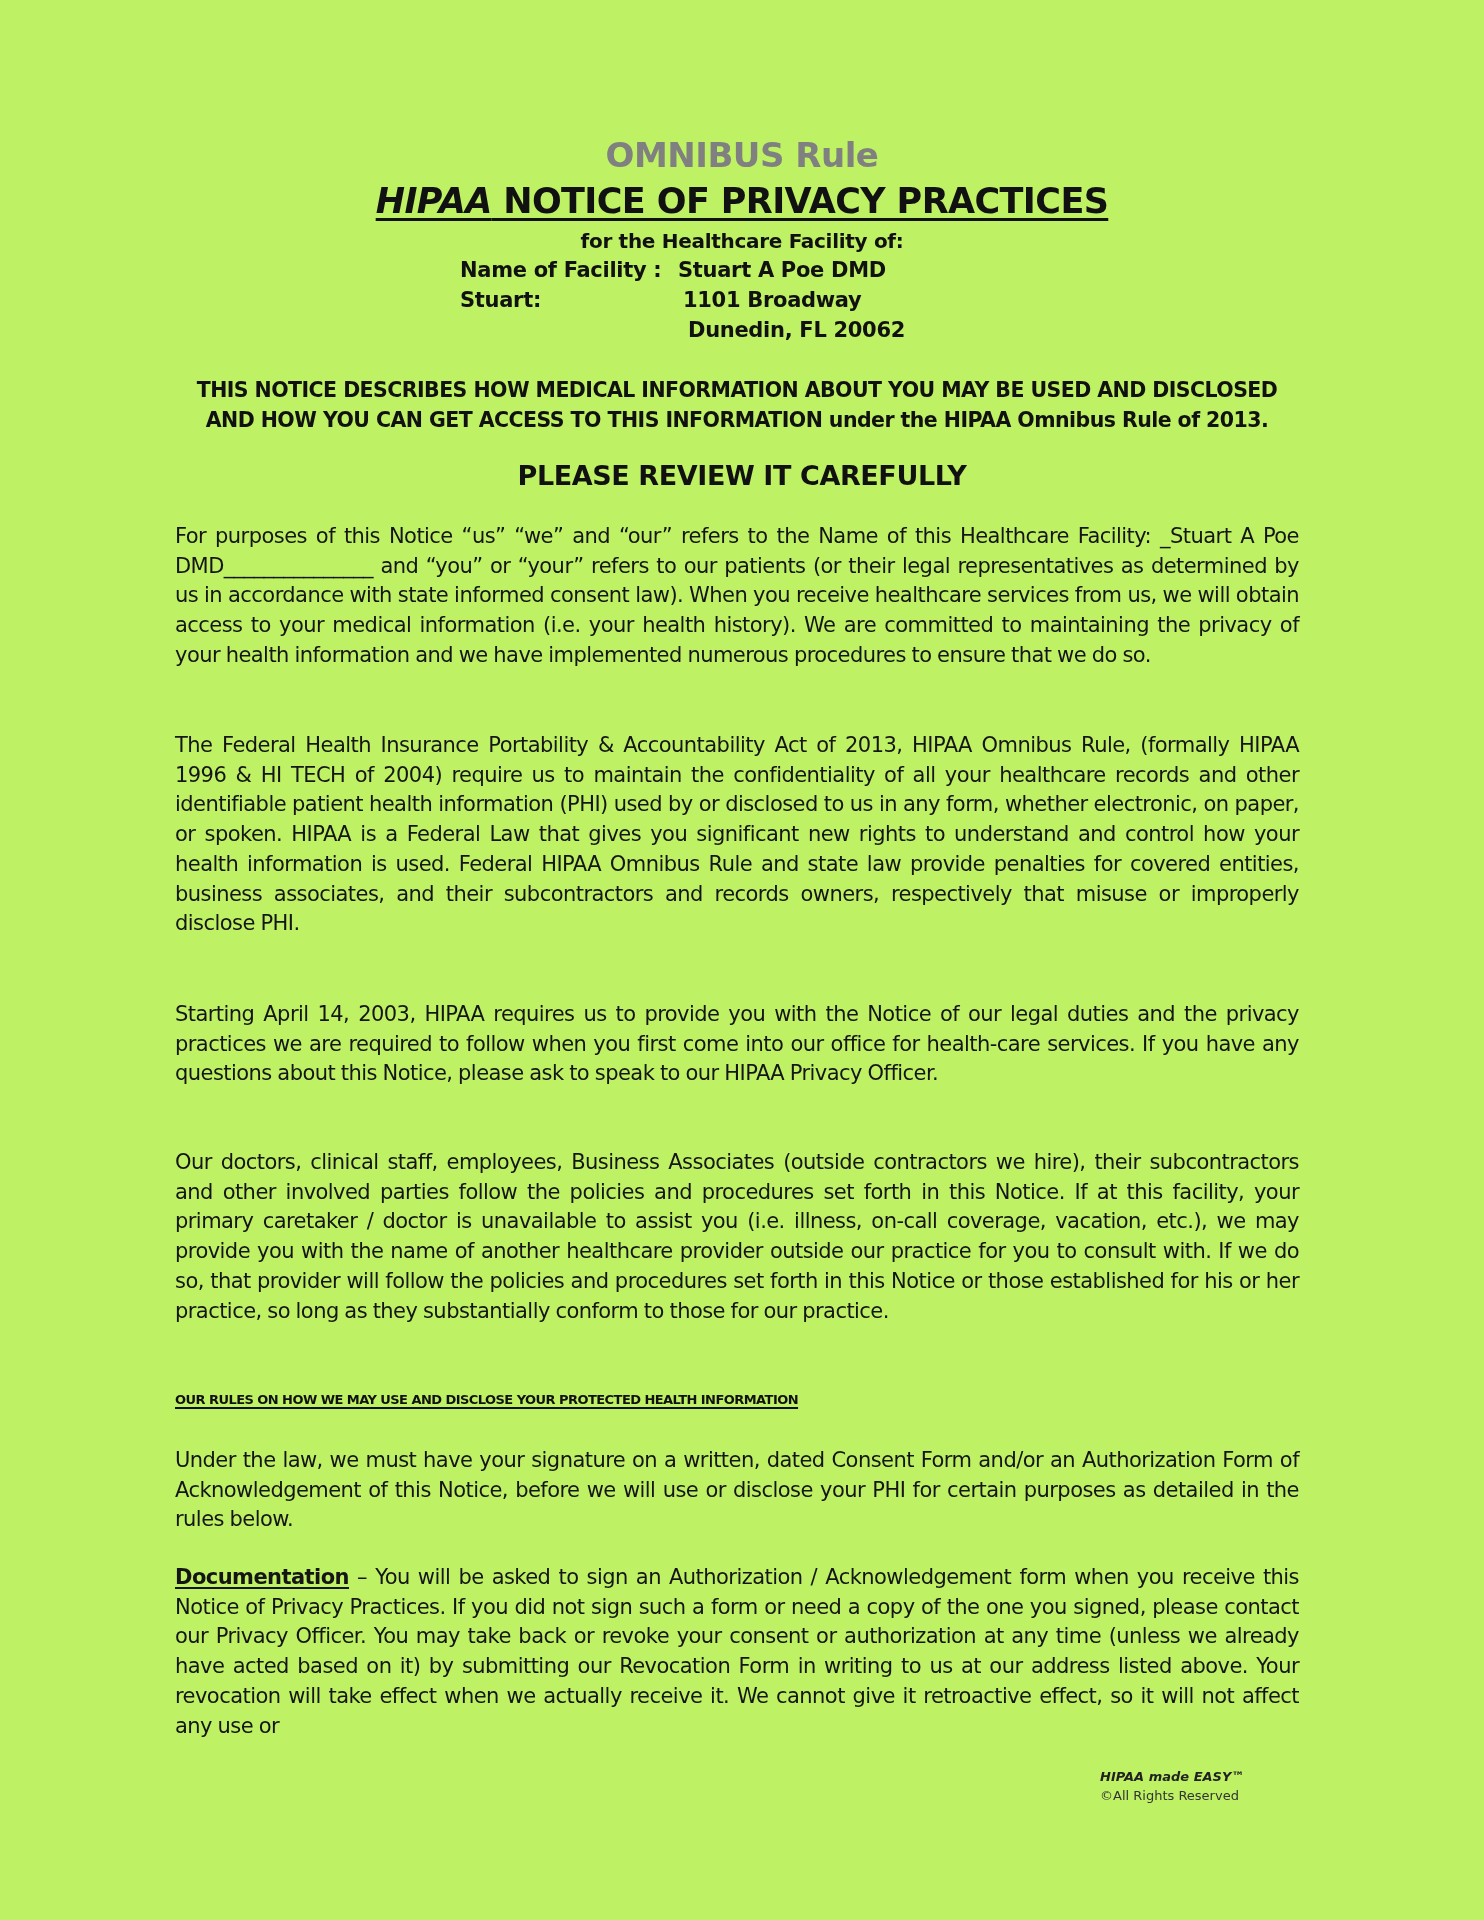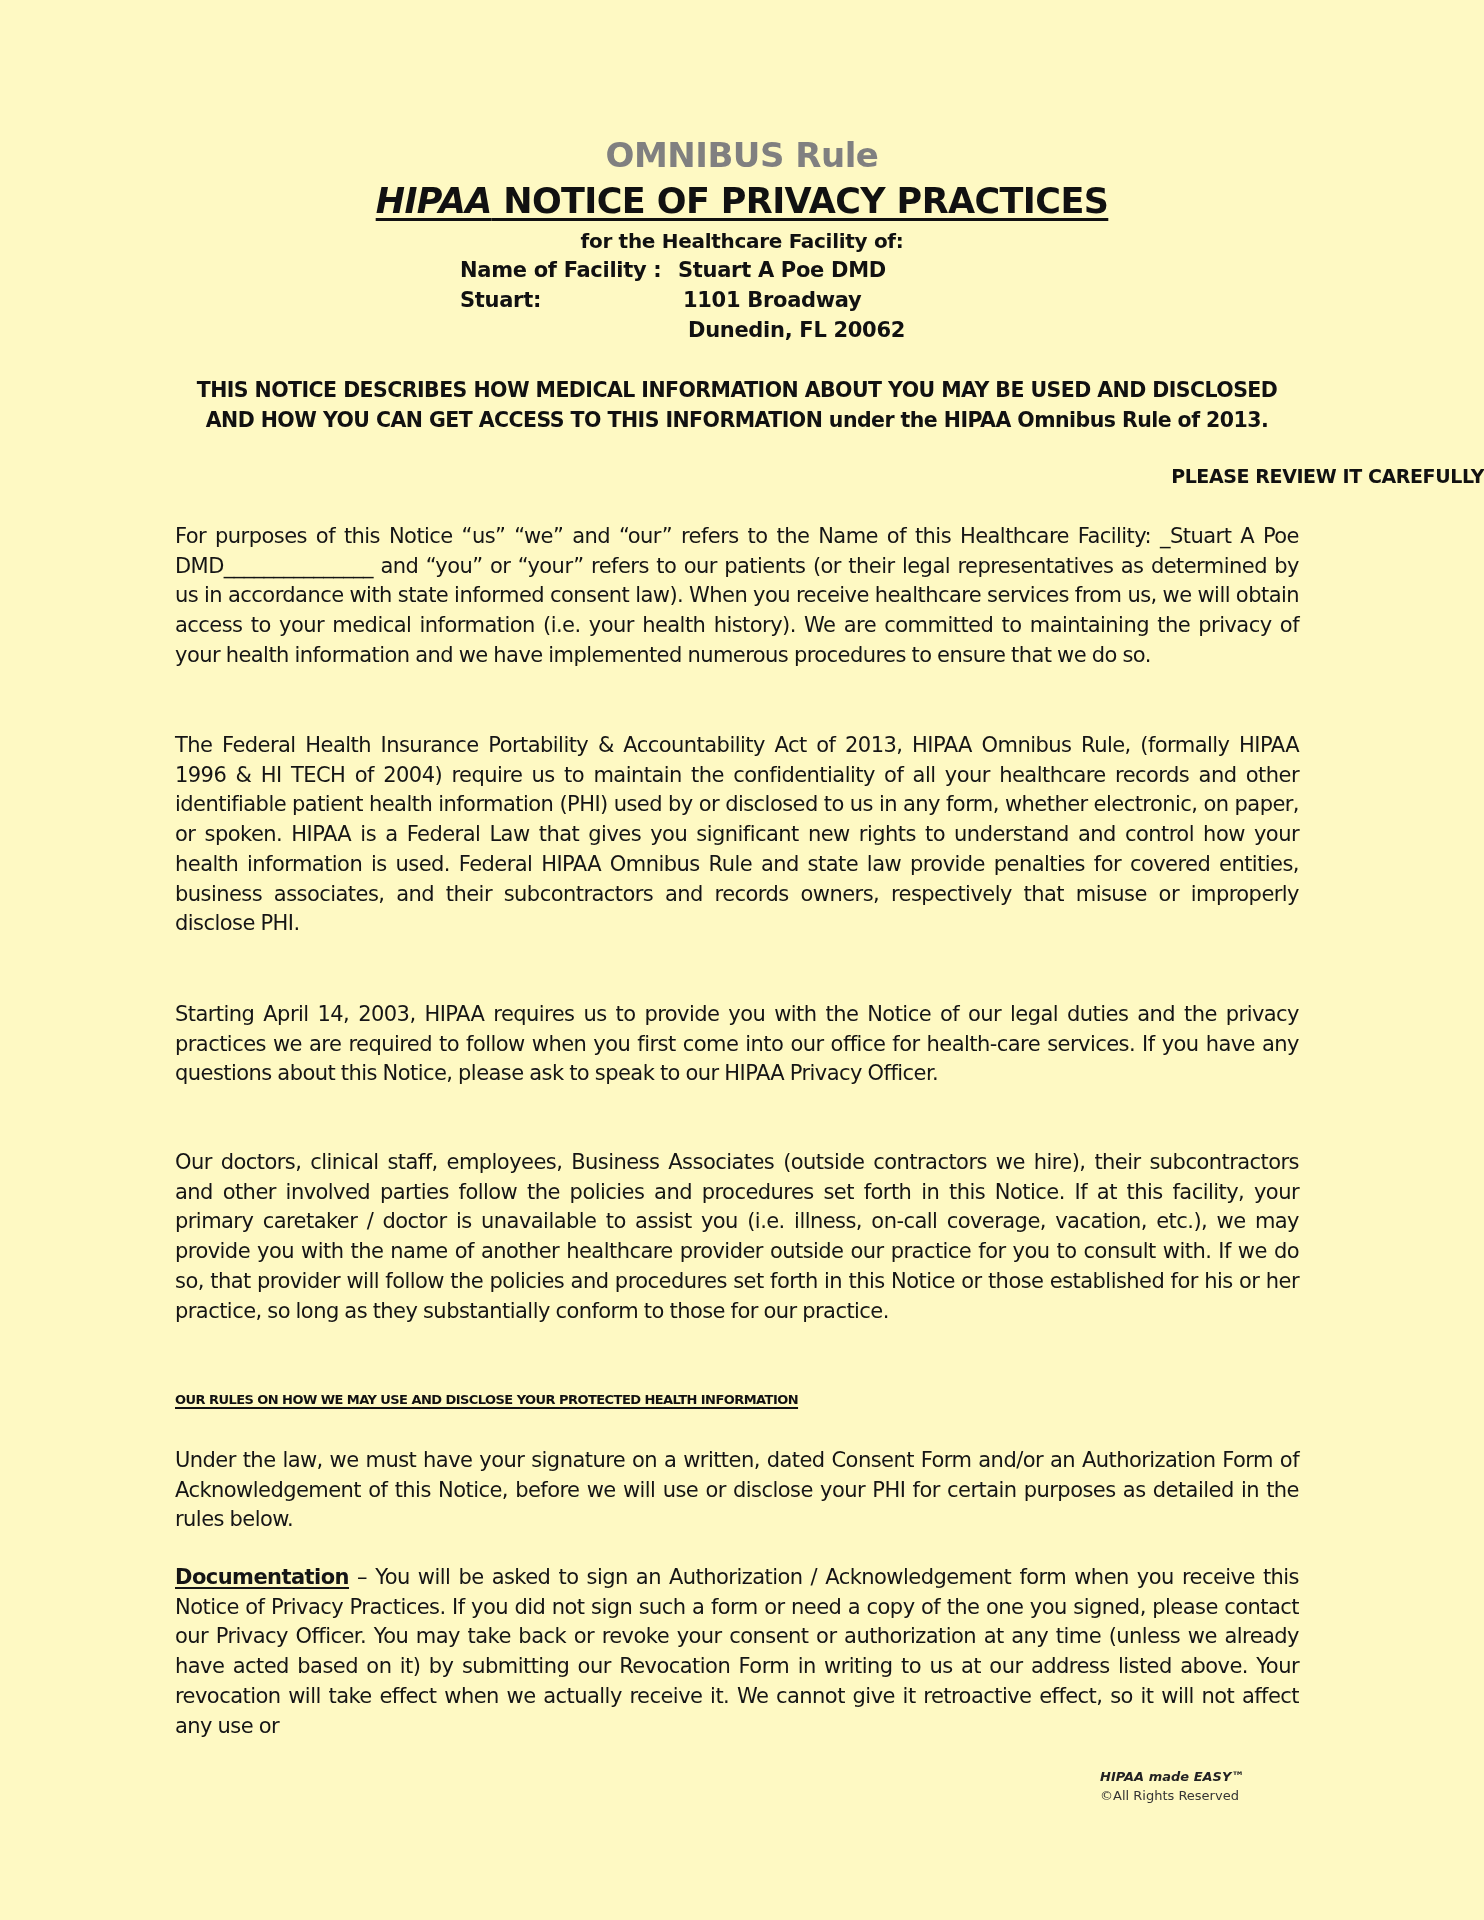--- a/index.html
+++ b/index.html
@@ -13,21 +13,21 @@
       position: relative;
       overflow: hidden;
       font-family: "DejaVu Sans", "Liberation Sans", sans-serif;
       color: #111111;
     }
     .page {
       position: absolute;
       left: 0; top: 0;
       width: 1484px;
       height: 1920px;
-      background: #fef9c3;
+      background: #bef264;
     }
     .abs { position: absolute; margin: 0; }
 
     .omnibus {
       left: 0; width: 1484px; top: 135px;
       text-align: center;
       font-weight: bold;
       font-size: 34px;
       line-height: 40px;
       color: #808080;
@@ -72,23 +72,23 @@
     .notice-bold {
       left: 175px; width: 1124px; top: 375px;
       text-align: center;
       font-weight: bold;
       font-size: 20.5px;
       line-height: 30px;
       letter-spacing: -0.55px;
     }
     .review {
       left: 0; width: 1484px; top: 462px;
-      text-align: right;
+      text-align: center;
       font-weight: bold;
-      font-size: 19px;
+      font-size: 27px;
       line-height: 28px;
       letter-spacing: -0.4px;
     }
 
     .body-para {
       left: 175px;
       width: 1124px;
       font-size: 21px;
       line-height: 29.7px;
       text-align: justify;

